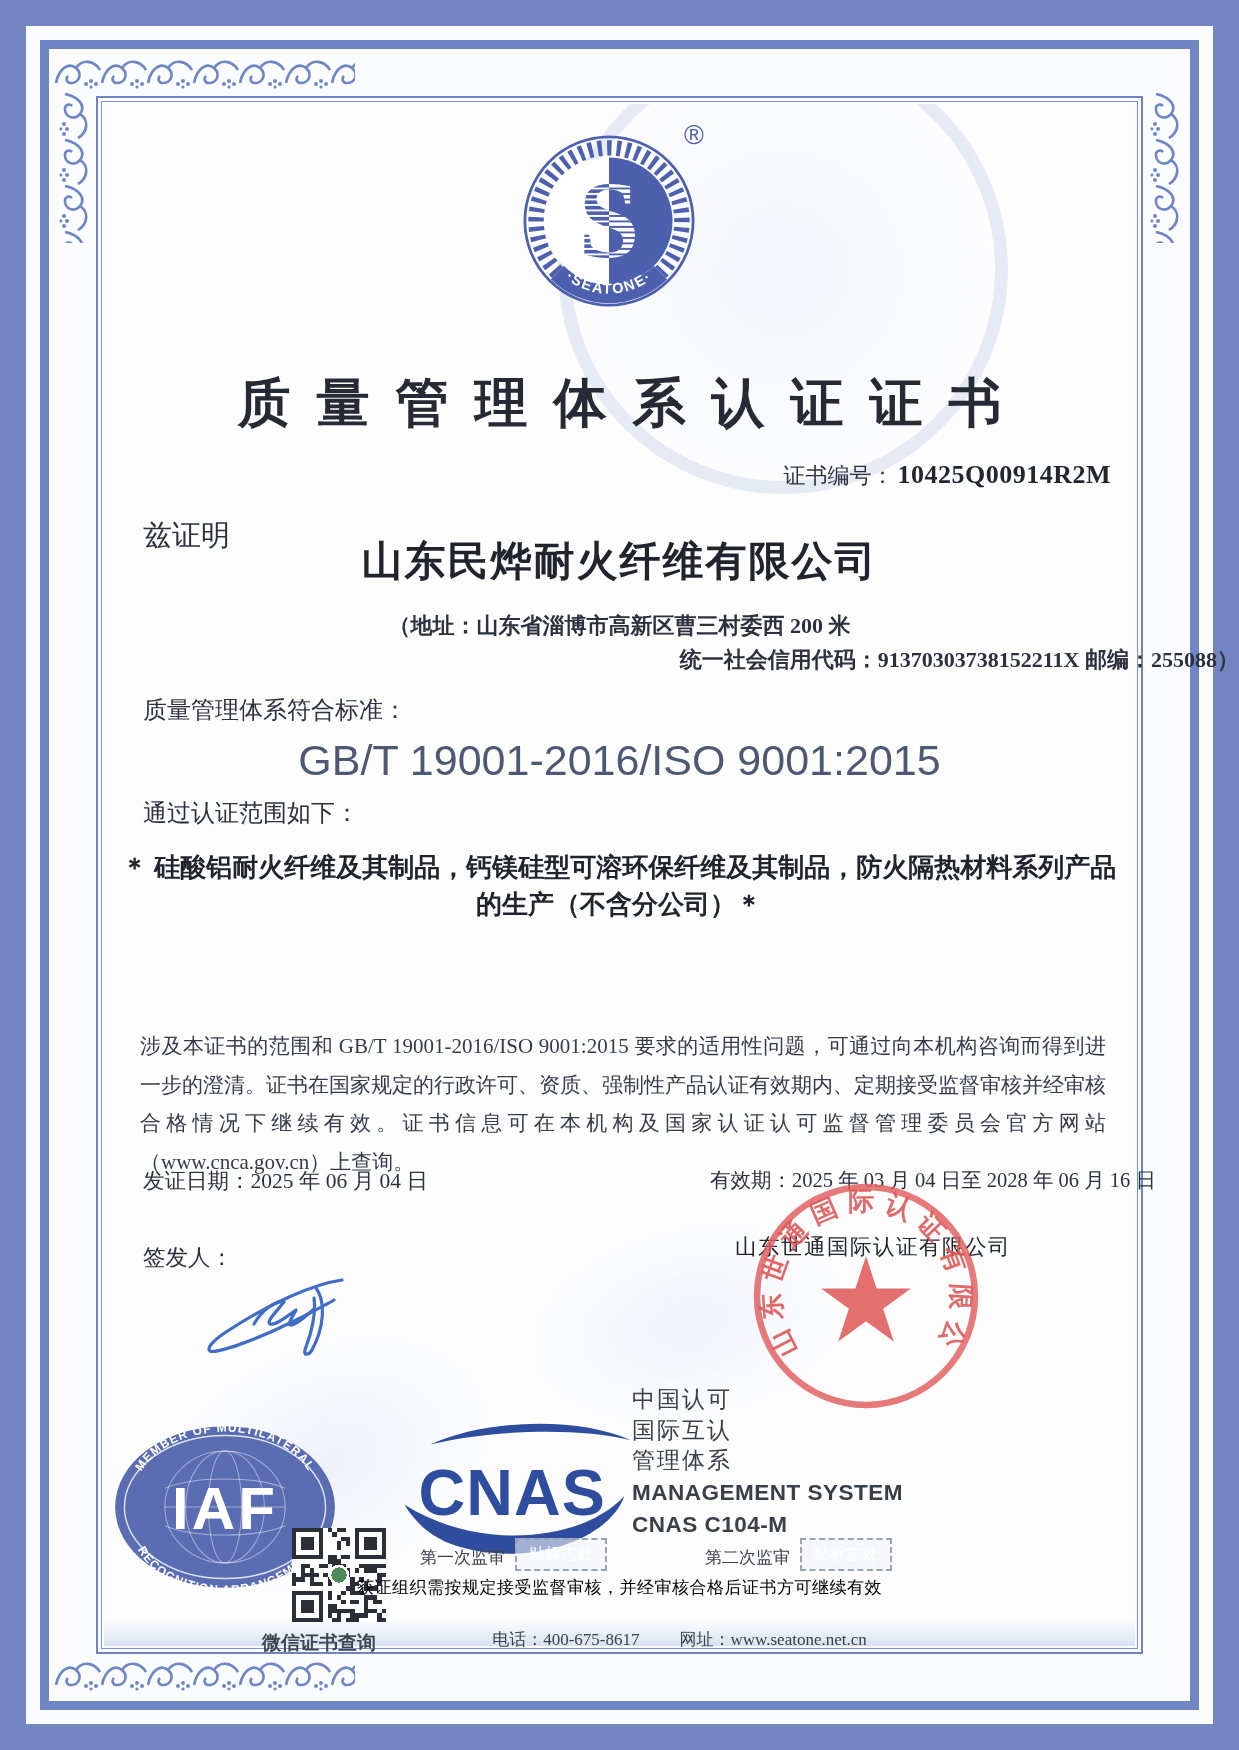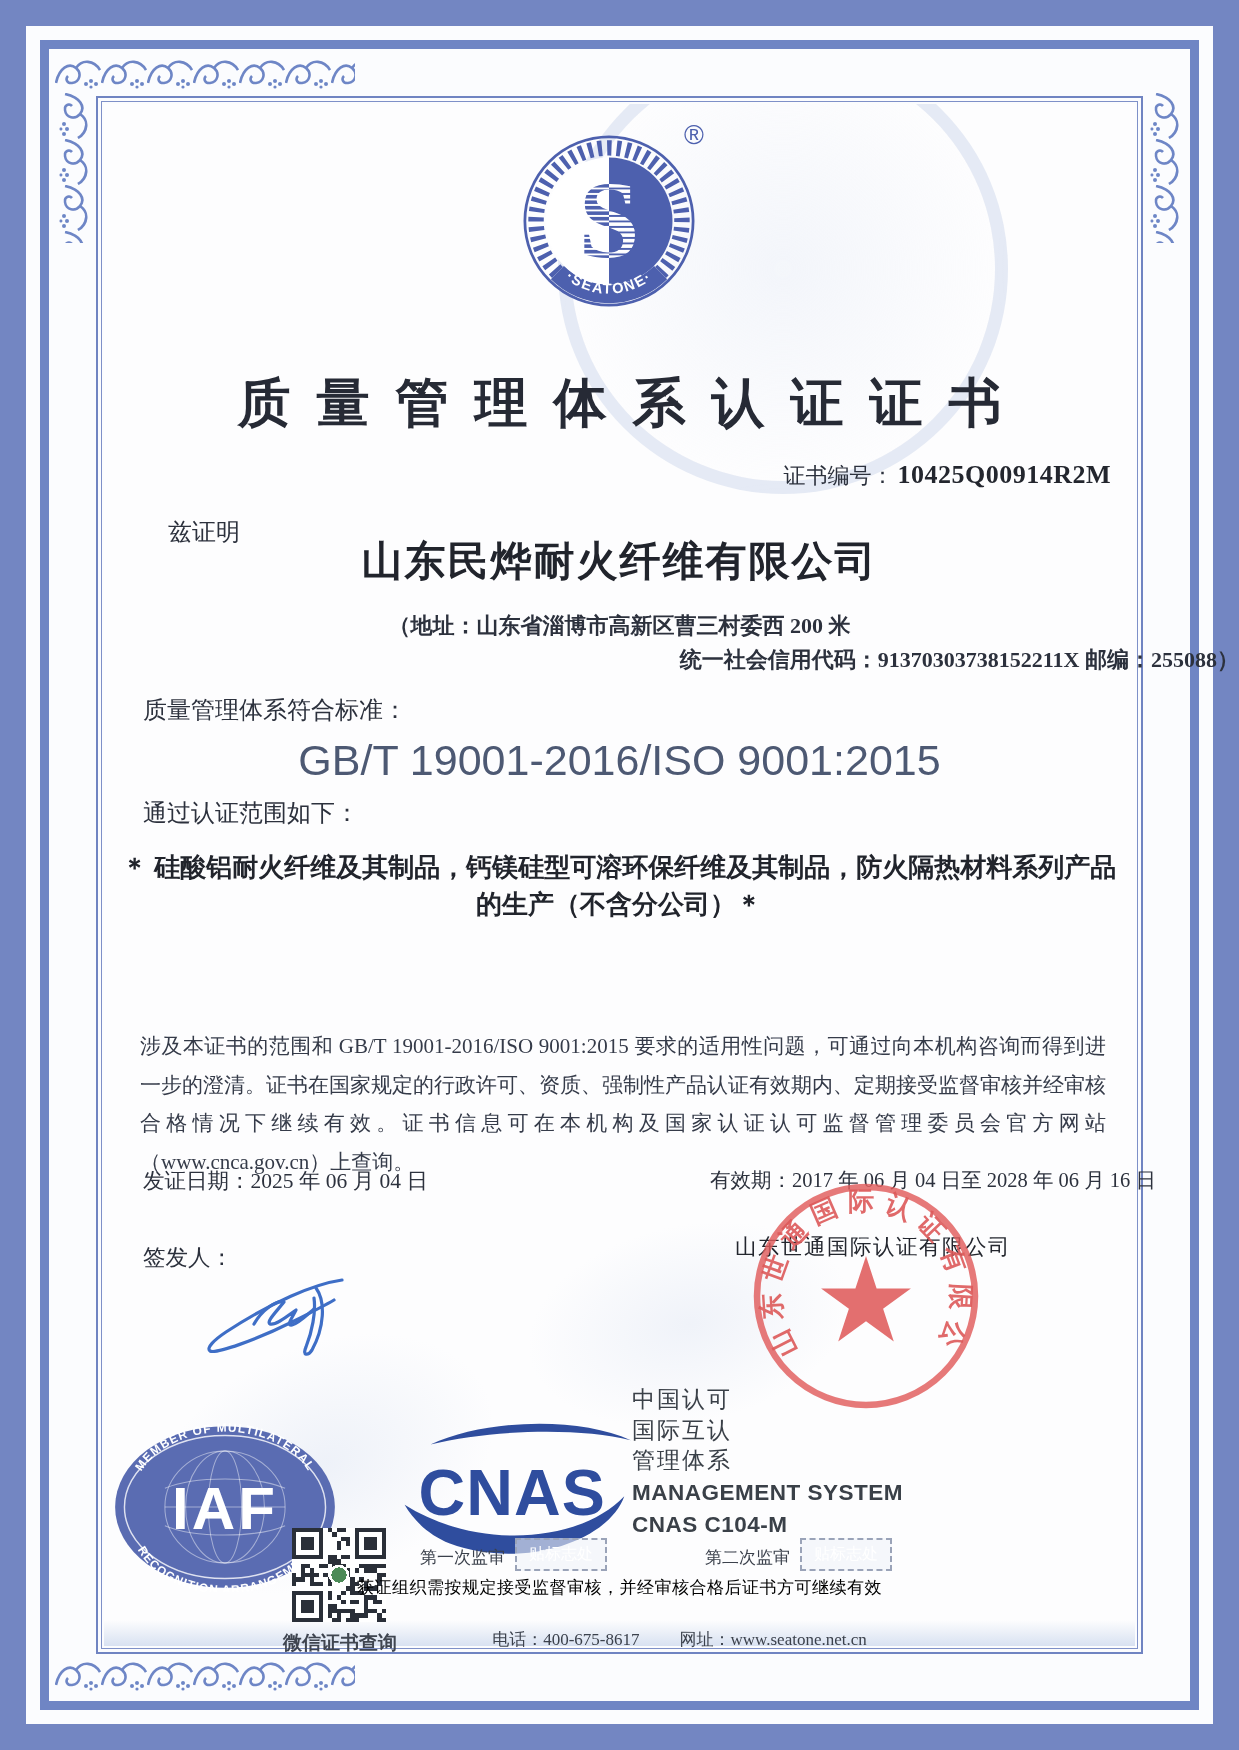--- a/index.html
+++ b/index.html
@@ -29,21 +29,21 @@
   
   .logo-svg{position:absolute;left:506px;top:118px;width:206px;height:206px;}
   .logo-reg{position:absolute;left:684px;top:120px;font-size:27px;color:#4d60ae;
             font-family:"Liberation Sans",sans-serif;}
   .title{position:absolute;left:0;width:100%;top:368px;text-align:center;font-size:53px;
          font-weight:bold;letter-spacing:26px;padding-left:26px;box-sizing:border-box;color:#262a35;}
   .certno{position:absolute;right:128px;top:460px;display:flex;align-items:baseline;gap:4px;}
   .certno .lbl{font-size:22px;}
   .certno .num{font-size:26px;font-weight:bold;letter-spacing:.5px;color:#23262e;}
   
-  .certify{position:absolute;left:143px;top:516px;font-size:24px;margin-left:25px;}
+  .certify{position:absolute;left:143px;top:516px;font-size:29px;}
   .company{position:absolute;left:0;width:100%;top:534px;text-align:center;font-size:41px;
            font-weight:bold;letter-spacing:2px;color:#21242c;}
   .addr1{position:absolute;left:0;width:100%;top:611px;text-align:center;font-size:22px;font-weight:bold;}
   .addr2{position:absolute;left:0;width:100%;top:645px;text-align:right;font-size:22px;font-weight:bold;}
   .std-intro{position:absolute;left:143px;top:694px;font-size:24px;}
   .std-code{position:absolute;left:0;width:100%;top:736px;text-align:center;font-size:43px;
             font-family:"Liberation Sans",sans-serif;color:#4d5973;}
   .scope-intro{position:absolute;left:143px;top:797px;font-size:24px;}
   .scope{position:absolute;left:114px;width:1010px;top:849px;text-align:center;font-size:26px;
          font-weight:bold;line-height:37px;color:#21242c;}
@@ -56,21 +56,21 @@
   .sig-svg{position:absolute;left:196px;top:1262px;width:160px;height:100px;}
   .seal-svg{position:absolute;left:750px;top:1180px;width:232px;height:232px;}
   
   .iaf-svg{position:absolute;left:110px;top:1422px;width:230px;height:170px;}
   .cnas-svg{position:absolute;left:368px;top:1412px;width:280px;height:162px;}
   .cnas-block{position:absolute;left:632px;top:1384px;font-family:"Liberation Sans",sans-serif;color:#3a4048;}
   .cnas-block .zh{font-size:23px;line-height:30.5px;letter-spacing:2px;}
   .cnas-block .en{font-size:22.5px;line-height:30px;font-weight:bold;letter-spacing:.5px;margin-top:2px;}
   .qr{position:absolute;left:292px;top:1528px;width:94px;height:94px;background:#fff;}
   .qr svg{width:100%;height:100%;shape-rendering:crispEdges;}
-  .qr-caption{position:absolute;left:262px;top:1630px;width:156px;text-align:center;font-size:19px;
+  .qr-caption{position:absolute;left:262px;top:1630px;width:156px;font-size:19px;
               font-weight:bold;color:#3f4550;}
   .audit-label{position:absolute;top:1546px;font-size:17px;color:#3b414c;}
   .a1{left:420px;} .a2{left:705px;}
   .sticker-box{position:absolute;top:1538px;border:2px dashed #9aa3b8;background:rgba(240,243,249,.6);
                padding:4px 12px;font-size:16px;color:#ffffff;}
   .b1{left:515px;} .b2{left:800px;}
   .foot-note{position:absolute;left:0;width:100%;top:1576px;text-align:center;font-size:17px;
              letter-spacing:.5px;color:#000000;}
   .foot-addr{position:absolute;left:0;width:100%;top:1602px;text-align:center;font-size:17px;color:#3b414c;}
   .foot-contact{position:absolute;left:120px;right:0;top:1628px;display:flex;justify-content:center;
@@ -176,21 +176,21 @@
   <div class="company">山东民烨耐火纤维有限公司</div>
   <div class="addr1">（地址：山东省淄博市高新区曹三村委西 200 米</div>
   <div class="addr2">统一社会信用代码：91370303738152211X 邮编：255088）</div>
   <div class="std-intro">质量管理体系符合标准：</div>
   <div class="std-code">GB/T 19001-2016/ISO 9001:2015</div>
   <div class="scope-intro">通过认证范围如下：</div>
   <div class="scope">＊ 硅酸铝耐火纤维及其制品，钙镁硅型可溶环保纤维及其制品，防火隔热材料系列产品的生产（不含分公司）＊</div>
   <div class="legal">涉及本证书的范围和 GB/T 19001-2016/ISO 9001:2015 要求的适用性问题，可通过向本机构咨询而得到进一步的澄清。证书在国家规定的行政许可、资质、强制性产品认证有效期内、定期接受监督审核并经审核合格情况下继续有效。证书信息可在本机构及国家认证认可监督管理委员会官方网站（www.cnca.gov.cn）上查询。</div>
 
   <div class="date-issue"><span>发证日期：</span><span>2025 年 06 月 04 日</span></div>
-  <div class="date-valid"><span>有效期：</span><span>2017 年 06 月 04 日至 2028 年 06 月 16 日</span></div>
+  <div class="date-valid"><span>有效期：</span><span>2025 年 03 月 04 日至 2028 年 06 月 16 日</span></div>
 
   <div class="signer">签发人：</div>
   <div class="issuer">山东世通国际认证有限公司</div>
 
   <svg class="sig-svg" viewBox="0 0 160 100">
     <g fill="none" stroke="#2e62c2" stroke-width="3.2" stroke-linecap="round" stroke-linejoin="round" opacity="0.92">
       <path d="M146 18 C118 22 76 40 30 70 C18 78 10 86 14 89 C20 92 60 78 96 60 C112 52 128 44 138 38"></path>
       <path d="M58 62 C66 48 80 38 88 40 C80 50 70 60 74 62 C80 64 94 52 100 48 C96 56 90 64 96 63 C103 61 112 52 118 47"></path>
       <path d="M120 26 C130 40 128 66 116 88 C112 94 106 94 110 85 C116 70 120 50 118 36"></path>
     </g>

